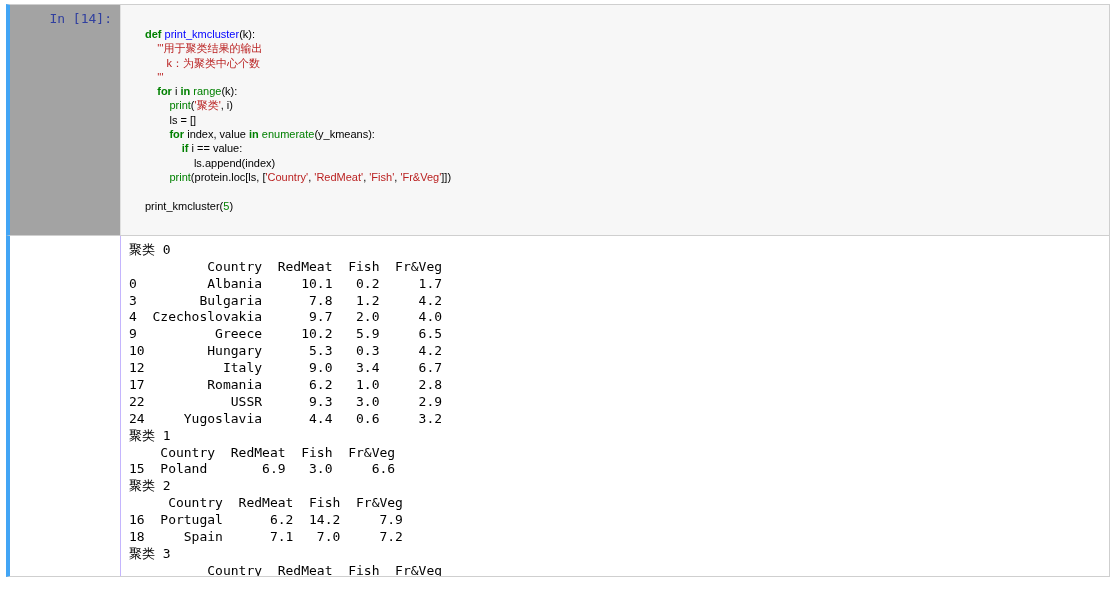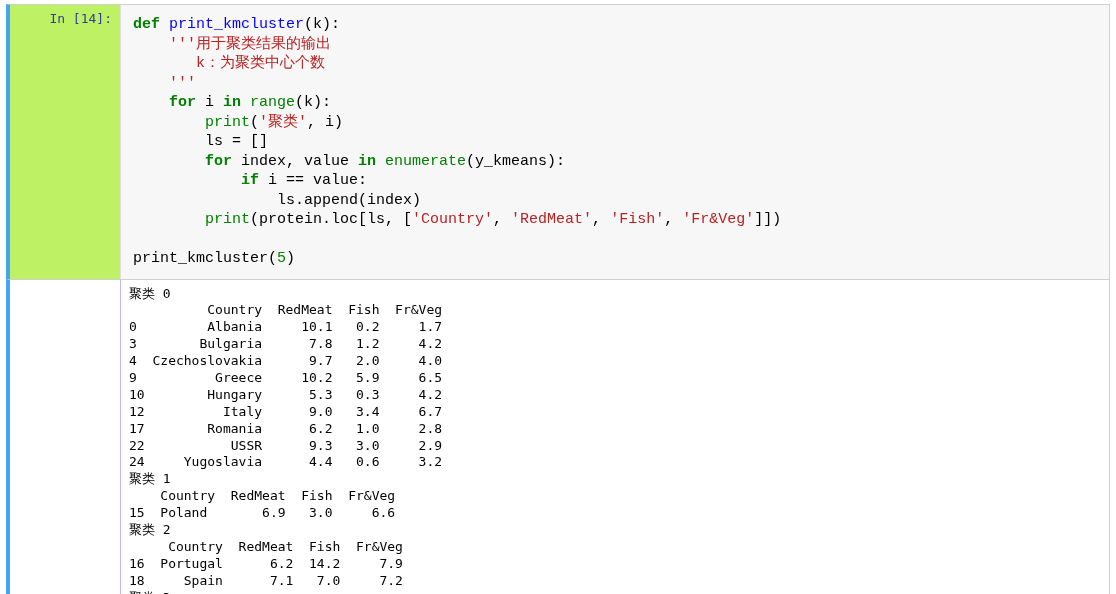--- a/index.html
+++ b/index.html
@@ -12,21 +12,21 @@
     background: #fff;
     color: #000;
   }
   .notebook {
     padding: 4px 6px 0 6px;
   }
   .cell {
     display: flex;
     border: 1px solid #cfcfcf;
     border-left: 4px solid #42A5F5;
-    background: #bef264;
+    background: #a3a3a3;
     margin-bottom: 0;
   }
   .prompt-col {
     width: 110px;
     min-width: 110px;
     padding: 6px 8px 6px 4px;
     text-align: right;
     color: #303F9F;
     font-family: inherit;
   }
@@ -35,23 +35,23 @@
     font-weight: normal;
   }
   .code-area {
     flex: 1;
     background: #f7f7f7;
     border-left: 1px solid #e0e0e0;
     padding: 6px 8px;
     overflow-x: auto;
   }
   pre.code {
-    margin: 4px;
-    font-family: Liberation Mono, monospace;
-    font-size: 15px;
+    margin: 16px;
+    font-family: Liberation Sans, sans-serif;
+    font-size: 11px;
     white-space: pre;
   }
   
   .kw   { color: #008000; font-weight: bold; }    
   .fn   { color: #0000FF; }
   .str  { color: #BA2121; }                        
   .docs { color: #BA2121; }                        
   .num  { color: #008000; }                        
   .call { color: #008000; }
 

